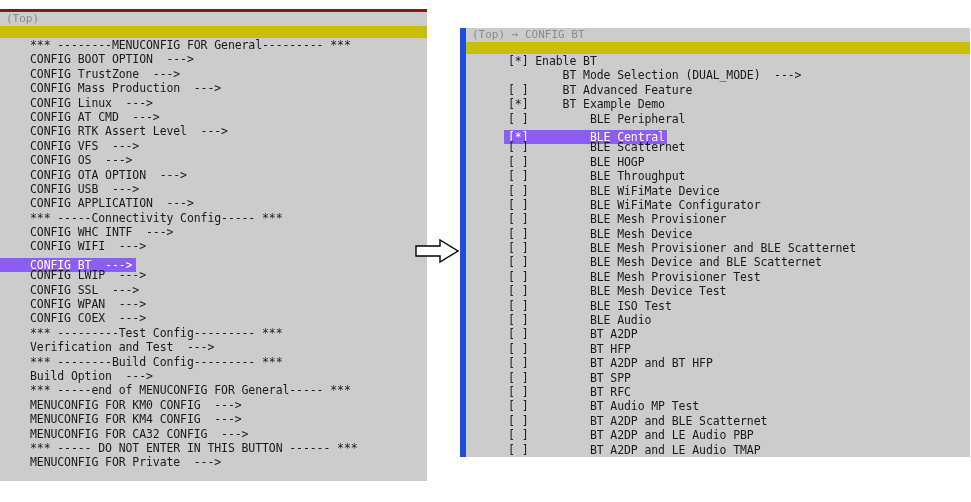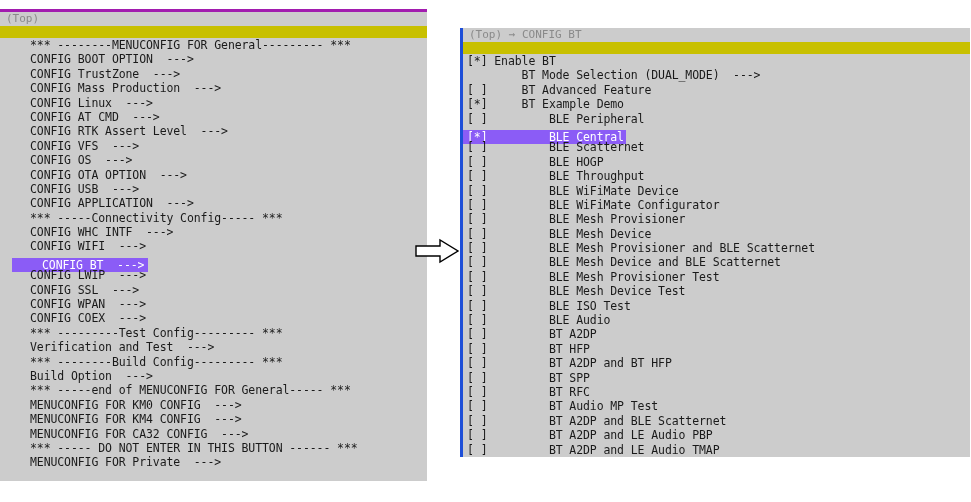--- a/index.html
+++ b/index.html
@@ -53,35 +53,35 @@
     display: inline-block;
   }
   .row-wrap { height: 14.4px; }
 
   
   #left-panel {
     left: 0px;
     top: 9px;
     width: 427px;
     height: 472px;
-    border-top: 3px solid #a21caf;
+    border-top: 3px solid #7f1d1d;
   }
   #left-panel .panel-body { padding-left: 0px; }
   #left-panel .row { padding-left: 30px; }
-  #left-panel .row.selected { padding-left: 30px; padding-right: 4px; margin-left: 12px; }
+  #left-panel .row.selected { padding-left: 30px; padding-right: 4px; margin-left: 0; }
 
   
   #right-panel {
     left: 460px;
     top: 28px;
     width: 510px;
     height: 429px;
-    border-left: 3px solid #1d4ed8;
+    border-left: 6px solid #1d4ed8;
   }
-  #right-panel .panel-body { padding-left: 0px; }
+  #right-panel .panel-body { padding-left: 0px; margin-left: 38px; }
   #right-panel .row { padding-left: 4px; }
   #right-panel .row.selected { padding-left: 4px; padding-right: 2px; }
 
   
   #flow-arrow {
     position: absolute;
     left: 414px;
     top: 238px;
     width: 46px;
     height: 26px;

